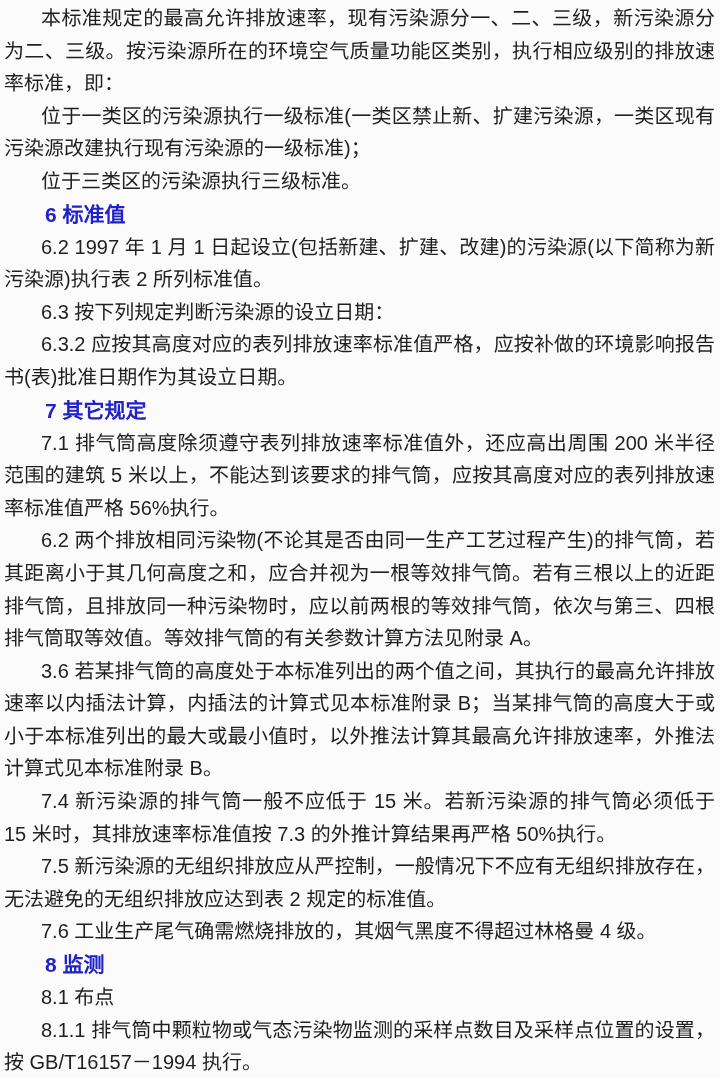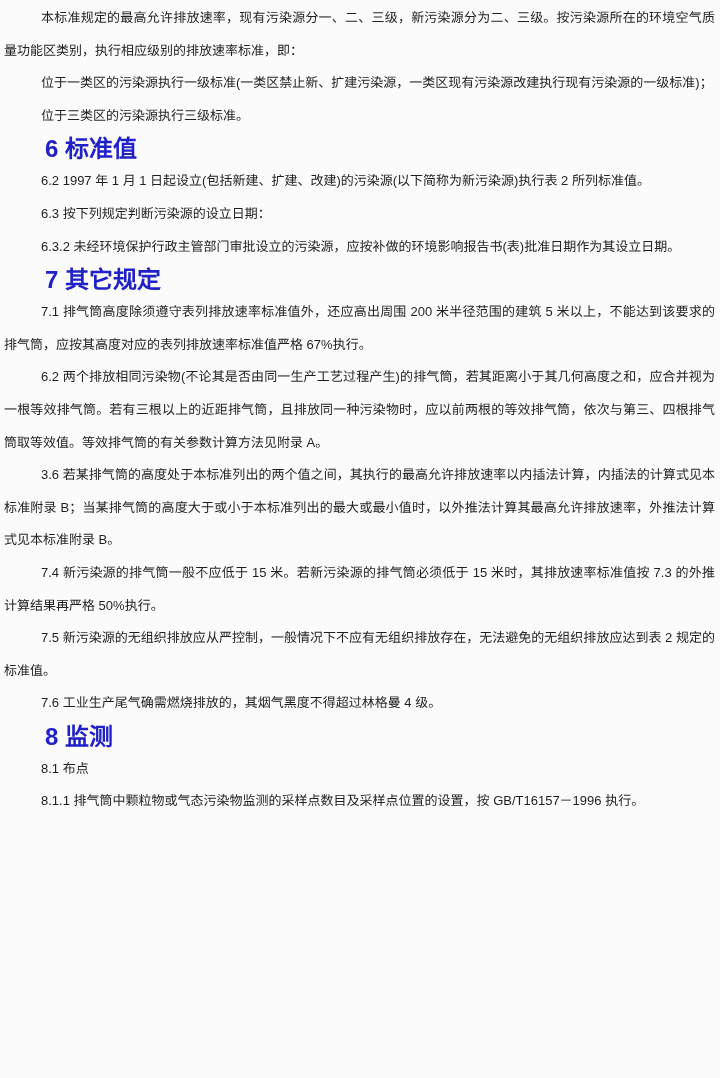--- a/index.html
+++ b/index.html
@@ -15,52 +15,52 @@
   .page {
     box-sizing: border-box;
     width: 720px;
     height: 1078px;
     padding: 2px 5px 0 4px;
     font-family: "Liberation Sans", "DejaVu Sans", sans-serif;
     background: #fbfbfb;
   }
   .para {
     margin: 0;
-    font-size: 13px;
+    font-size: 20px;
     line-height: 32.6px;
     color: #1f1f1f;
     text-align: justify;
     text-indent: 37px;
     white-space: pre-wrap;
     font-weight: 500;
   }
   .heading {
     margin: 0;
-    font-size: 24px;
+    font-size: 21px;
     line-height: 33px;
     color: #2121c8;
     font-weight: bold;
     text-indent: 41px;
     white-space: pre-wrap;
   }
 </style>
 </head>
 <body>
 
 <div class="page">
   <p class="para">本标准规定的最高允许排放速率，现有污染源分一、二、三级，新污染源分为二、三级。按污染源所在的环境空气质量功能区类别，执行相应级别的排放速率标准，即：</p>
   <p class="para">位于一类区的污染源执行一级标准(一类区禁止新、扩建污染源，一类区现有污染源改建执行现有污染源的一级标准)；</p>
   <p class="para">位于三类区的污染源执行三级标准。</p>
   <p class="heading">6 标准值</p>
   <p class="para">6.2 1997 年 1 月 1 日起设立(包括新建、扩建、改建)的污染源(以下简称为新污染源)执行表 2 所列标准值。</p>
   <p class="para">6.3 按下列规定判断污染源的设立日期：</p>
-  <p class="para">6.3.2 未经环境保护行政主管部门审批设立的污染源，应按补做的环境影响报告书(表)批准日期作为其设立日期。</p>
+  <p class="para">6.3.2 应按其高度对应的表列排放速率标准值严格，应按补做的环境影响报告书(表)批准日期作为其设立日期。</p>
   <p class="heading">7 其它规定</p>
-  <p class="para">7.1 排气筒高度除须遵守表列排放速率标准值外，还应高出周围 200 米半径范围的建筑 5 米以上，不能达到该要求的排气筒，应按其高度对应的表列排放速率标准值严格 67%执行。</p>
+  <p class="para">7.1 排气筒高度除须遵守表列排放速率标准值外，还应高出周围 200 米半径范围的建筑 5 米以上，不能达到该要求的排气筒，应按其高度对应的表列排放速率标准值严格 56%执行。</p>
   <p class="para">6.2 两个排放相同污染物(不论其是否由同一生产工艺过程产生)的排气筒，若其距离小于其几何高度之和，应合并视为一根等效排气筒。若有三根以上的近距排气筒，且排放同一种污染物时，应以前两根的等效排气筒，依次与第三、四根排气筒取等效值。等效排气筒的有关参数计算方法见附录 A。</p>
   <p class="para">3.6 若某排气筒的高度处于本标准列出的两个值之间，其执行的最高允许排放速率以内插法计算，内插法的计算式见本标准附录 B；当某排气筒的高度大于或小于本标准列出的最大或最小值时，以外推法计算其最高允许排放速率，外推法计算式见本标准附录 B。</p>
   <p class="para">7.4 新污染源的排气筒一般不应低于 15 米。若新污染源的排气筒必须低于 15 米时，其排放速率标准值按 7.3 的外推计算结果再严格 50%执行。</p>
   <p class="para">7.5 新污染源的无组织排放应从严控制，一般情况下不应有无组织排放存在，无法避免的无组织排放应达到表 2 规定的标准值。</p>
   <p class="para">7.6 工业生产尾气确需燃烧排放的，其烟气黑度不得超过林格曼 4 级。</p>
   <p class="heading">8 监测</p>
   <p class="para">8.1 布点</p>
-  <p class="para">8.1.1 排气筒中颗粒物或气态污染物监测的采样点数目及采样点位置的设置，按 GB/T16157－1996 执行。</p>
+  <p class="para">8.1.1 排气筒中颗粒物或气态污染物监测的采样点数目及采样点位置的设置，按 GB/T16157－1994 执行。</p>
 </div>
 
 </body></html>

